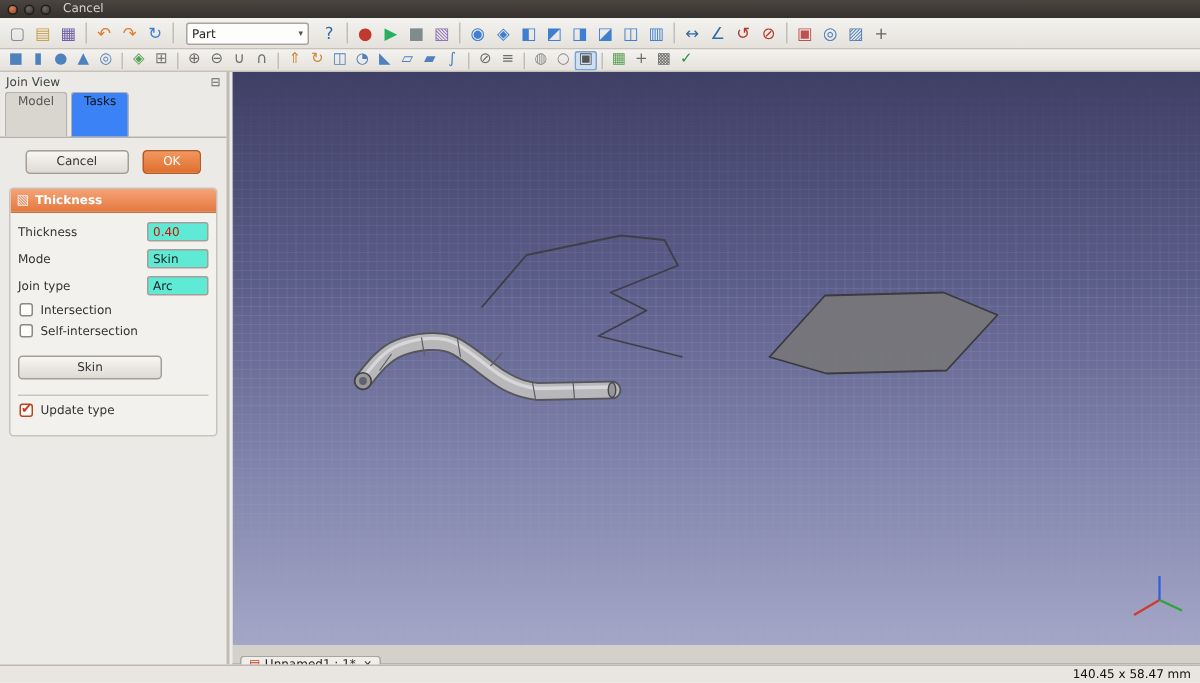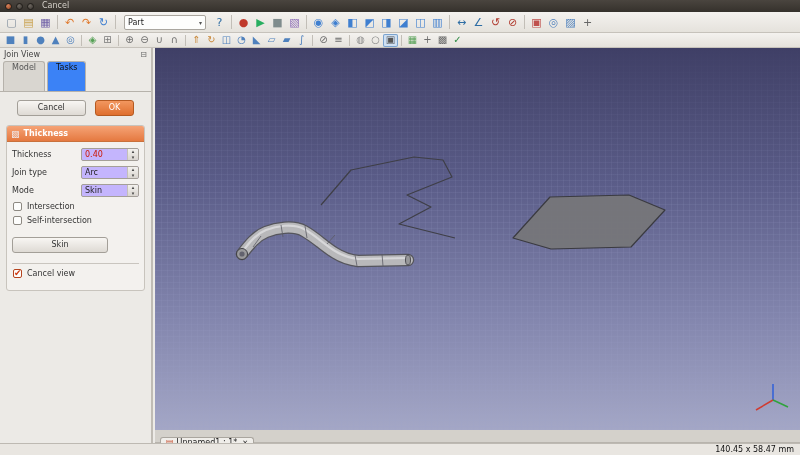--- a/index.html
+++ b/index.html
@@ -49,22 +49,22 @@
     background:linear-gradient(#f8f6f3,#dedad4);color:#333;}
   .btn.ok{background:linear-gradient(#f2975f,#df6f2e);border-color:#b55a21;color:#fff;padding:3px 13px;}
   .taskbox{border:1px solid #c8c4bd;border-radius:3px;overflow:hidden;background:#f3f1ee;}
   .taskbox-header{display:flex;align-items:center;gap:4px;height:15px;
     background:linear-gradient(#f5a376,#e57940);padding:0 4px;color:#fff;font-size:8px;
     font-weight:bold;border-bottom:1px solid #c9713c;}
   .taskbox-header .hicon{font-size:9px;color:#efeff5;font-weight:normal;}
   .taskbox-body{padding:6px 5px 7px;}
   .form-row{display:flex;align-items:center;justify-content:space-between;margin-bottom:5px;}
   .form-label{font-size:8px;color:#333;}
-  .control{display:flex;width:58px;height:13px;border:1px solid #a49f98;background:#c4b5fd;
-    border-radius:2px;box-sizing:border-box;overflow:hidden;}
+  .control{display:flex;width:41px;height:13px;border:1px solid #a49f98;background:#5eead4;
+    border-radius:2px;box-sizing:border-box;overflow:hidden;flex-direction:column;}
   .control .val{flex:1;font-size:8px;line-height:11px;padding:0 3px;color:#222;white-space:nowrap;}
   .control.spin .val{color:#cc1500;}
   .control .arrows{width:10px;border-left:1px solid #c4c0b9;display:flex;flex-direction:column;
     align-items:center;justify-content:center;background:linear-gradient(#f3f1ee,#d9d5cf);
     font-size:5px;color:#444;line-height:1.05;}
   .check-row{display:flex;align-items:center;gap:5px;margin:5px 0 5px 1px;}
   .checkbox{width:9px;height:9px;border:1px solid #8d8982;background:#fdfdfc;border-radius:2px;
     position:relative;box-sizing:border-box;flex:0 0 9px;}
   .checkbox.checked{border-color:#b5441f;}
   .checkbox.checked::after{content:"✔";position:absolute;left:0;top:-2px;font-size:9px;color:#ce3a12;}
@@ -207,57 +207,57 @@
           <span class="control spin">
             <span class="val">0.40</span>
             <span class="arrows">
               <span>▴</span>
                 <span>▾</span>
             </span>
           </span>
         </div>
 
         <div class="form-row">
+          <span class="form-label">Mode</span>
+          <span class="control">
+            <span class="val">Skin</span>
+            <span class="arrows">
+              <span>▴</span>
+                <span>▾</span>
+            </span>
+          </span>
+        </div>
+
+        <div class="form-row">
           <span class="form-label">Join type</span>
           <span class="control">
             <span class="val">Arc</span>
             <span class="arrows">
               <span>▴</span>
                 <span>▾</span>
             </span>
           </span>
         </div>
 
-        <div class="form-row">
-          <span class="form-label">Mode</span>
-          <span class="control">
-            <span class="val">Skin</span>
-            <span class="arrows">
-              <span>▴</span>
-                <span>▾</span>
-            </span>
-          </span>
-        </div>
-
         <div class="check-row">
           <span class="checkbox"></span>
           <span class="check-label">Intersection</span>
         </div>
         <div class="check-row">
           <span class="checkbox"></span>
           <span class="check-label">Self-intersection</span>
         </div>
 
         <span class="btn faces-btn">Skin</span>
 
         <div class="divider"></div>
 
         <div class="check-row">
           <span class="checkbox checked"></span>
-          <span class="check-label">Cancel view</span>
+          <span class="check-label">Update type</span>
         </div>
 
       </div>
     </div>
   </div>
 </div>
 
 <div id="viewport">
   <svg width="645" height="382" viewBox="0 0 645 382">
     <defs>

